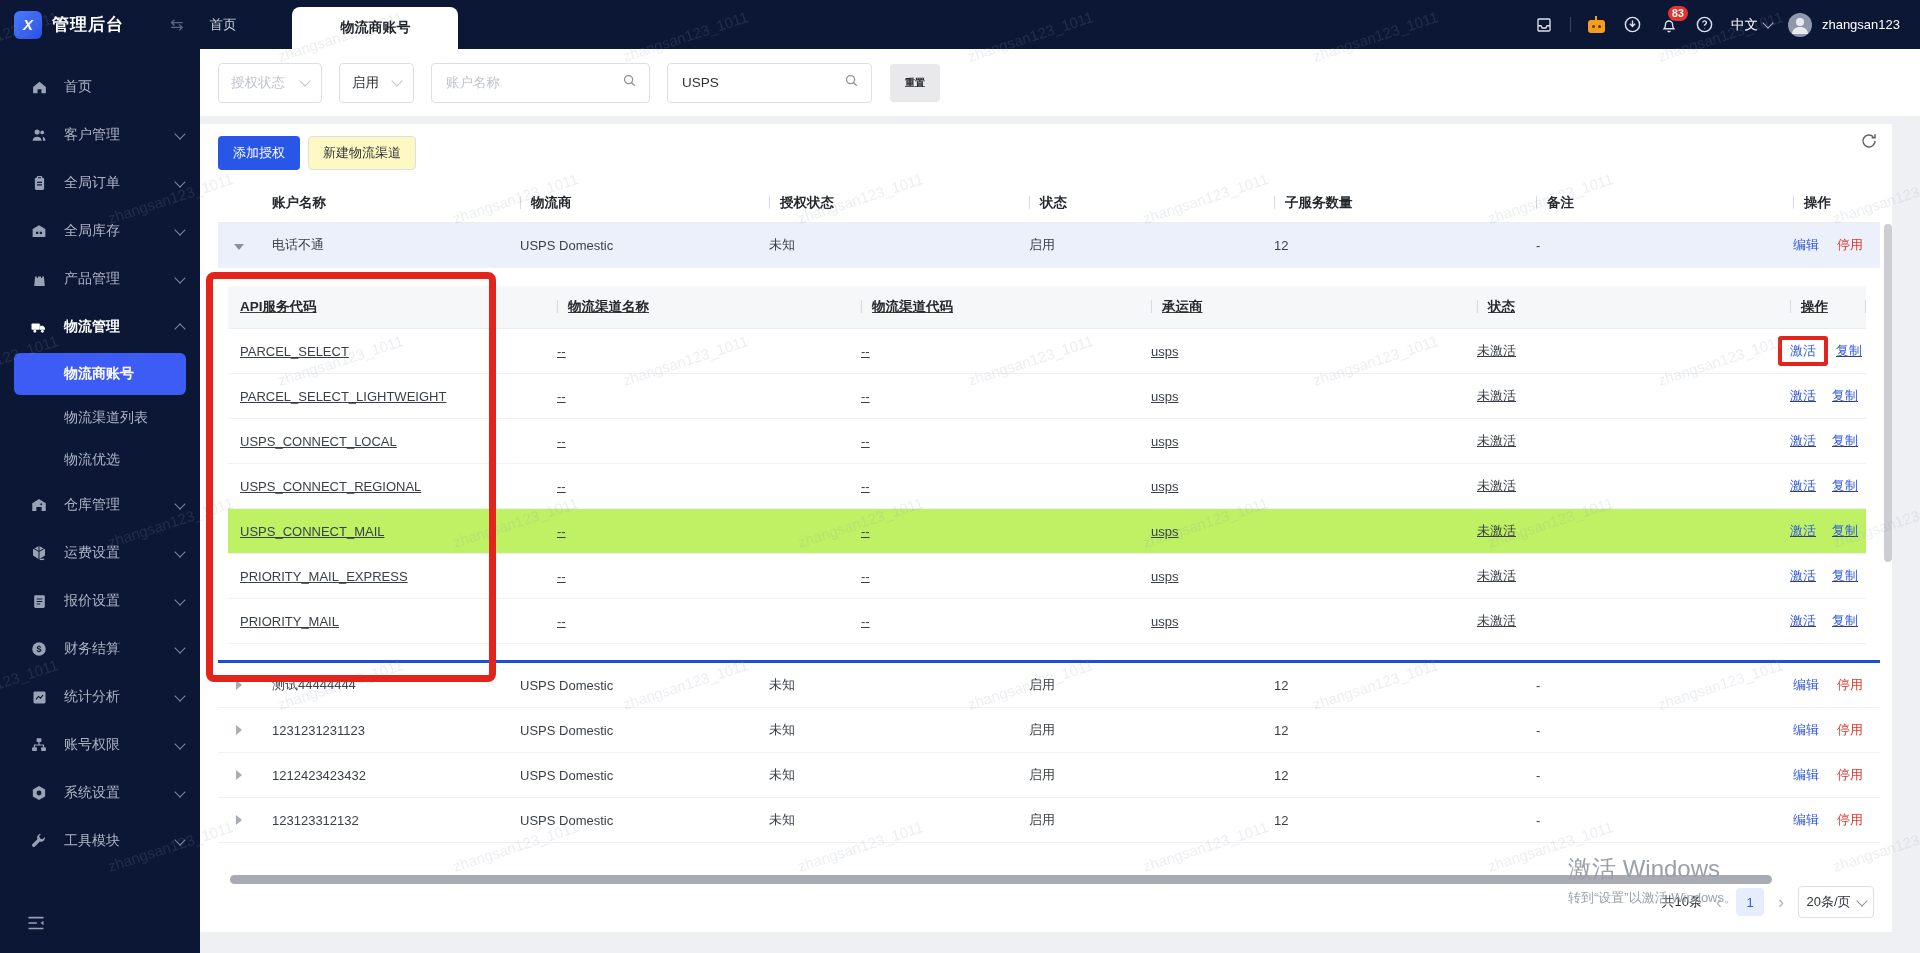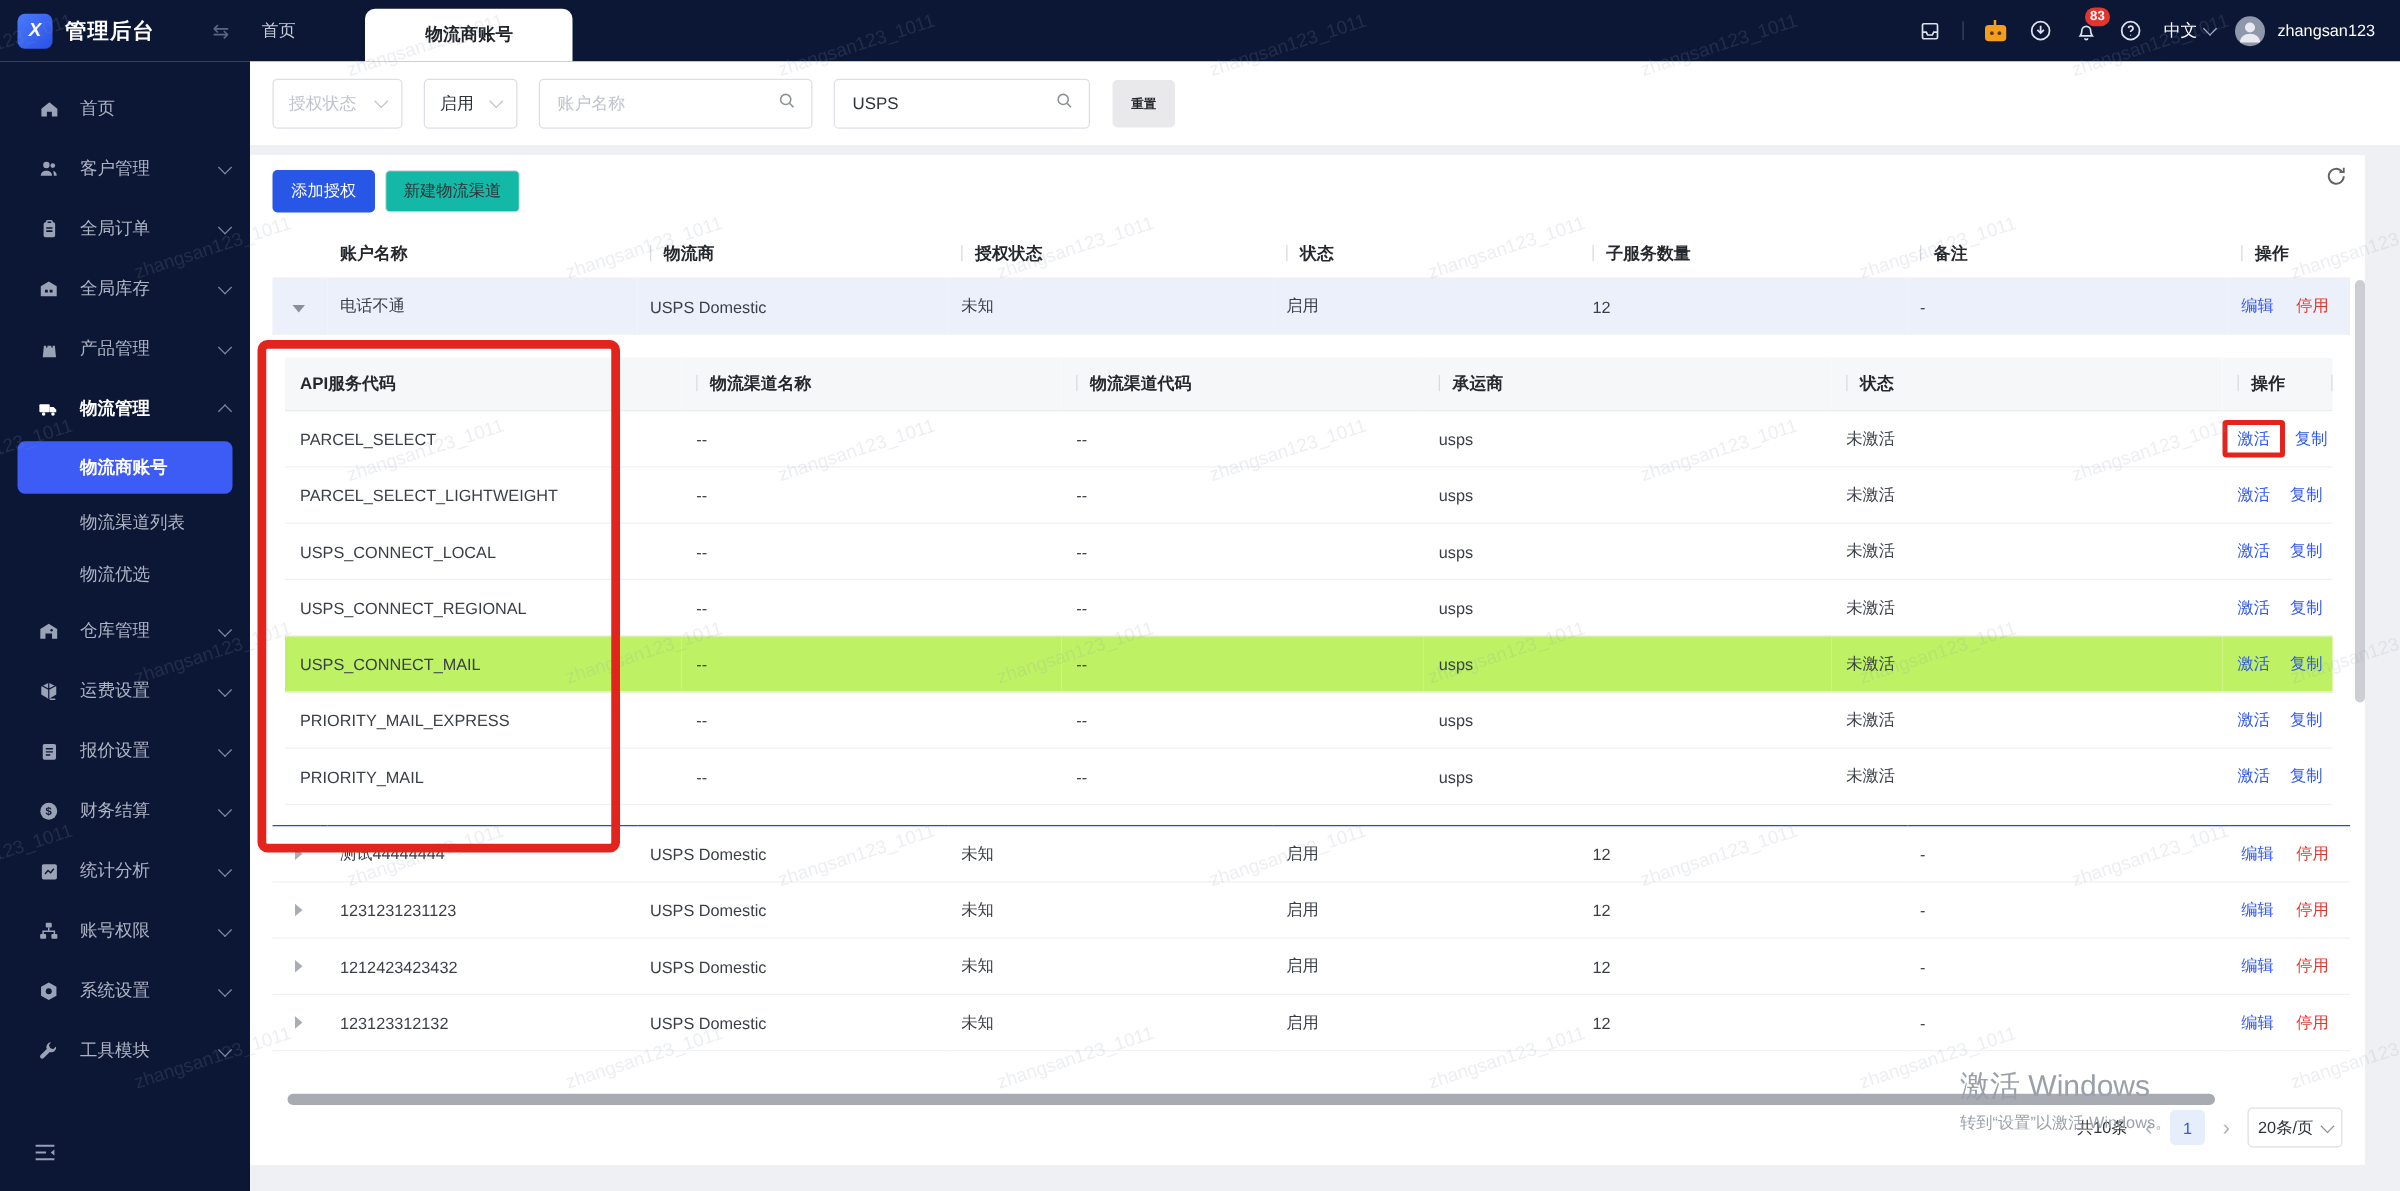--- a/index.html
+++ b/index.html
@@ -70,42 +70,42 @@
   .reset-btn{height:38px;padding:0 15px;background:#e9e9eb;border:none;border-radius:4px;color:#25282d;
              font-size:10px;font-weight:600;cursor:pointer;margin-left:1px;
              font-family:"Liberation Sans","DejaVu Sans",sans-serif;}
 
   
   .card{position:absolute;left:200px;top:124px;width:1692px;height:808px;background:#fff;}
   .card-inner{position:absolute;left:18px;top:12px;right:12px;}
   .toolbar{display:flex;gap:8px;height:34px;}
   .btn-primary{height:34px;padding:0 15px;background:#2857e8;color:#fff;border:none;border-radius:4px;
                font-size:13px;cursor:pointer;font-family:"Liberation Sans","DejaVu Sans",sans-serif;}
-  .btn-plain{height:34px;padding:0 14px;background:#14b8a6;color:#2f3338;border:1px solid #dcdfe6;border-radius:4px;
+  .btn-plain{height:34px;padding:0 14px;background:#fef9c3;color:#2f3338;border:1px solid #dcdfe6;border-radius:4px;
              font-size:13px;cursor:pointer;font-family:"Liberation Sans","DejaVu Sans",sans-serif;}
   .refresh{position:absolute;right:14px;top:8px;color:#5f6368;cursor:pointer;}
 
   
   table{border-collapse:collapse;table-layout:fixed;}
   .main-table{width:1662px;margin-top:14px;font-size:13px;color:#3a3f47;}
   .main-table thead th{height:38px;text-align:left;font-size:13.5px;font-weight:600;color:#25282d;
                        padding:0 0 0 10px;border-bottom:1px solid #ebedf2;background:#fff;white-space:nowrap;}
   .main-table thead th.has-tick::before{content:"";display:inline-block;width:1px;height:13px;background:#d8dbe2;
                        margin-right:10px;vertical-align:-2px;}
   .main-table tbody td{height:44px;padding:0 0 0 10px;border-bottom:1px solid #f0f1f4;white-space:nowrap;}
   tr.expanded td{background:#ecf0fb;}
   .caret-down{display:inline-block;width:0;height:0;border-left:5px solid transparent;border-right:5px solid transparent;
               border-top:6px solid #8a9099;margin-left:6px;cursor:pointer;}
   .caret-right{display:inline-block;width:0;height:0;border-top:5px solid transparent;border-bottom:5px solid transparent;
               border-left:6px solid #a8adb5;margin-left:8px;cursor:pointer;}
   .lnk{color:#3158e2;cursor:pointer;}
   .lnk-red{color:#e0362c;cursor:pointer;}
   .ops-main .lnk{margin-right:18px;}
 
-  tr.sub-panel>td{padding:18px 0 16px 10px;background:#fff;border-bottom:1px solid #1d4ed8;}
+  tr.sub-panel>td{padding:18px 0 16px 10px;background:#fff;border-bottom:3px solid #1d4ed8;text-decoration:underline;}
   .sub-table{width:1638px;font-size:13px;color:#3a3f47;}
   .sub-table thead th{height:42px;text-align:left;font-size:13.5px;font-weight:600;color:#25282d;
                       background:#f6f7f9;padding:0 0 0 12px;white-space:nowrap;}
   .sub-table thead th.has-tick::before{content:"";display:inline-block;width:1px;height:13px;background:#d8dbe2;
                       margin-right:10px;vertical-align:-2px;}
   .sub-table thead th:last-child{position:relative;}
   .sub-table thead th:last-child::after{content:"";position:absolute;right:0;top:14px;width:1px;height:13px;background:#d8dbe2;}
   .sub-table tbody td{height:44px;padding:0 0 0 12px;border-bottom:1px solid #f0f1f4;white-space:nowrap;}
   .sub-table tbody tr.shaded td{background:#bef264;}
   .sub-table .lnk{margin-right:16px;}

